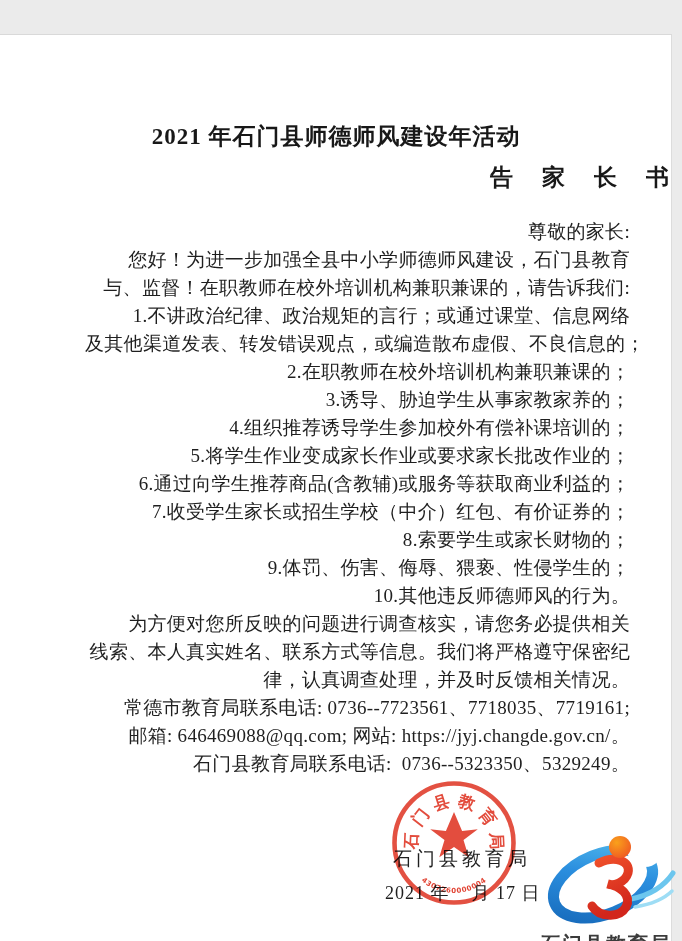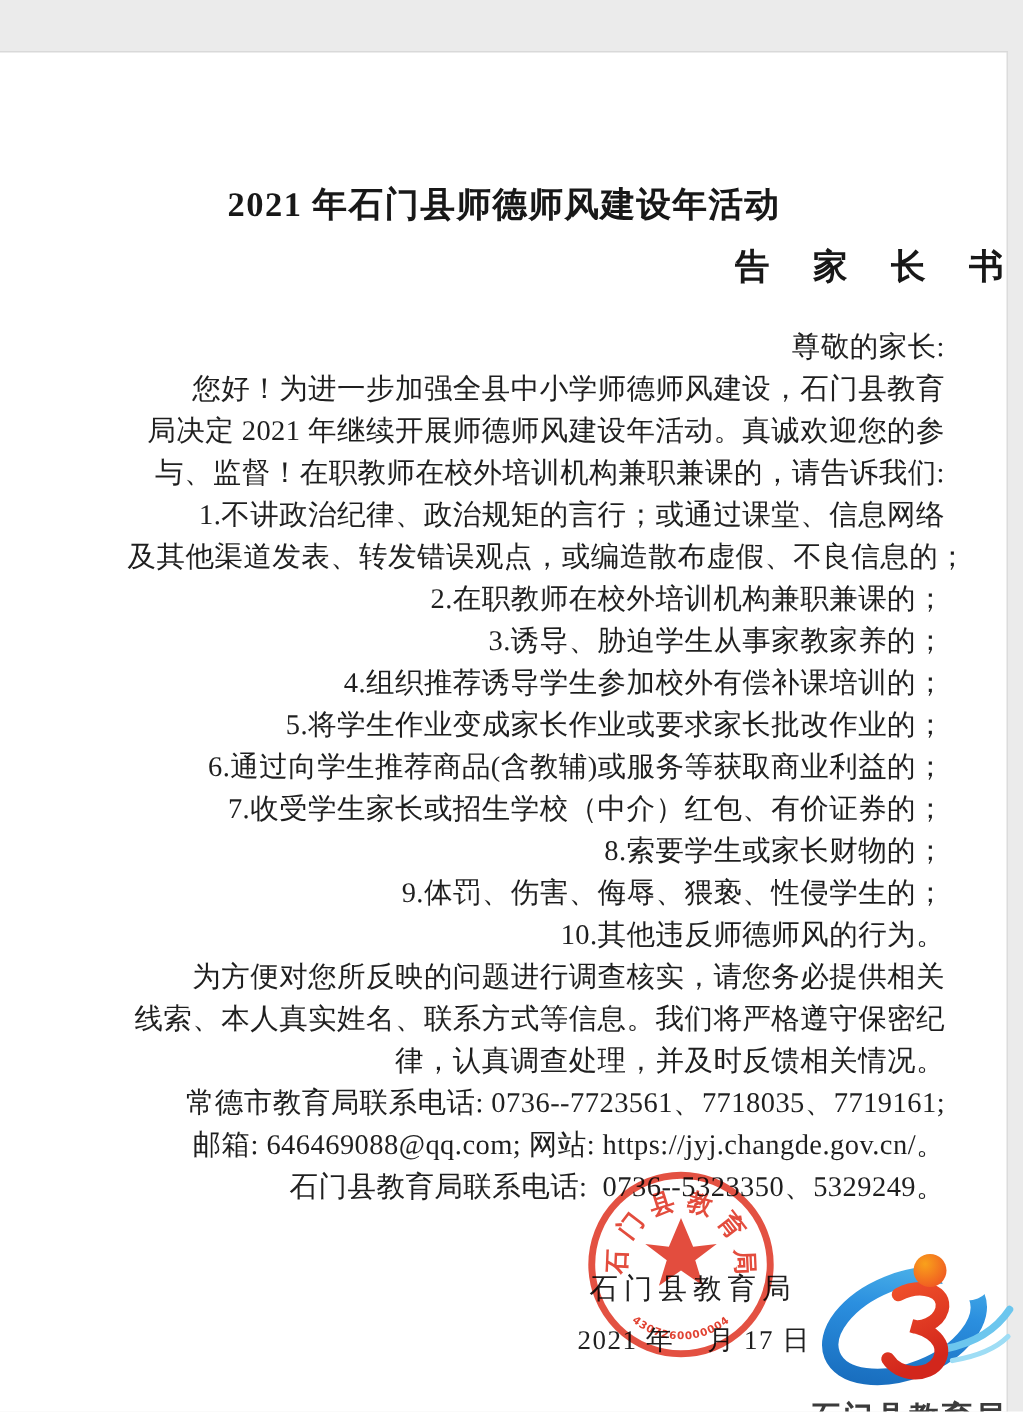--- a/index.html
+++ b/index.html
@@ -71,21 +71,20 @@
 <body>
 
 <div class="page">
 
   <div class="title1">2021 年石门县师德师风建设年活动</div>
   <div class="title2">告　家　长　书</div>
 
   <div class="body-lines">
       <div class="line">尊敬的家长:</div>
       <div class="line indent">您好！为进一步加强全县中小学师德师风建设，石门县教育</div>
-      <div class="line">局决定 2021 年继续开展师德师风建设年活动。真诚欢迎您的参</div>
       <div class="line">与、监督！在职教师在校外培训机构兼职兼课的，请告诉我们:</div>
       <div class="line indent">1.不讲政治纪律、政治规矩的言行；或通过课堂、信息网络</div>
       <div class="line">及其他渠道发表、转发错误观点，或编造散布虚假、不良信息的；</div>
       <div class="line indent">2.在职教师在校外培训机构兼职兼课的；</div>
       <div class="line indent">3.诱导、胁迫学生从事家教家养的；</div>
       <div class="line indent">4.组织推荐诱导学生参加校外有偿补课培训的；</div>
       <div class="line indent">5.将学生作业变成家长作业或要求家长批改作业的；</div>
       <div class="line indent">6.通过向学生推荐商品(含教辅)或服务等获取商业利益的；</div>
       <div class="line indent">7.收受学生家长或招生学校（中介）红包、有价证券的；</div>
       <div class="line indent">8.索要学生或家长财物的；</div>

